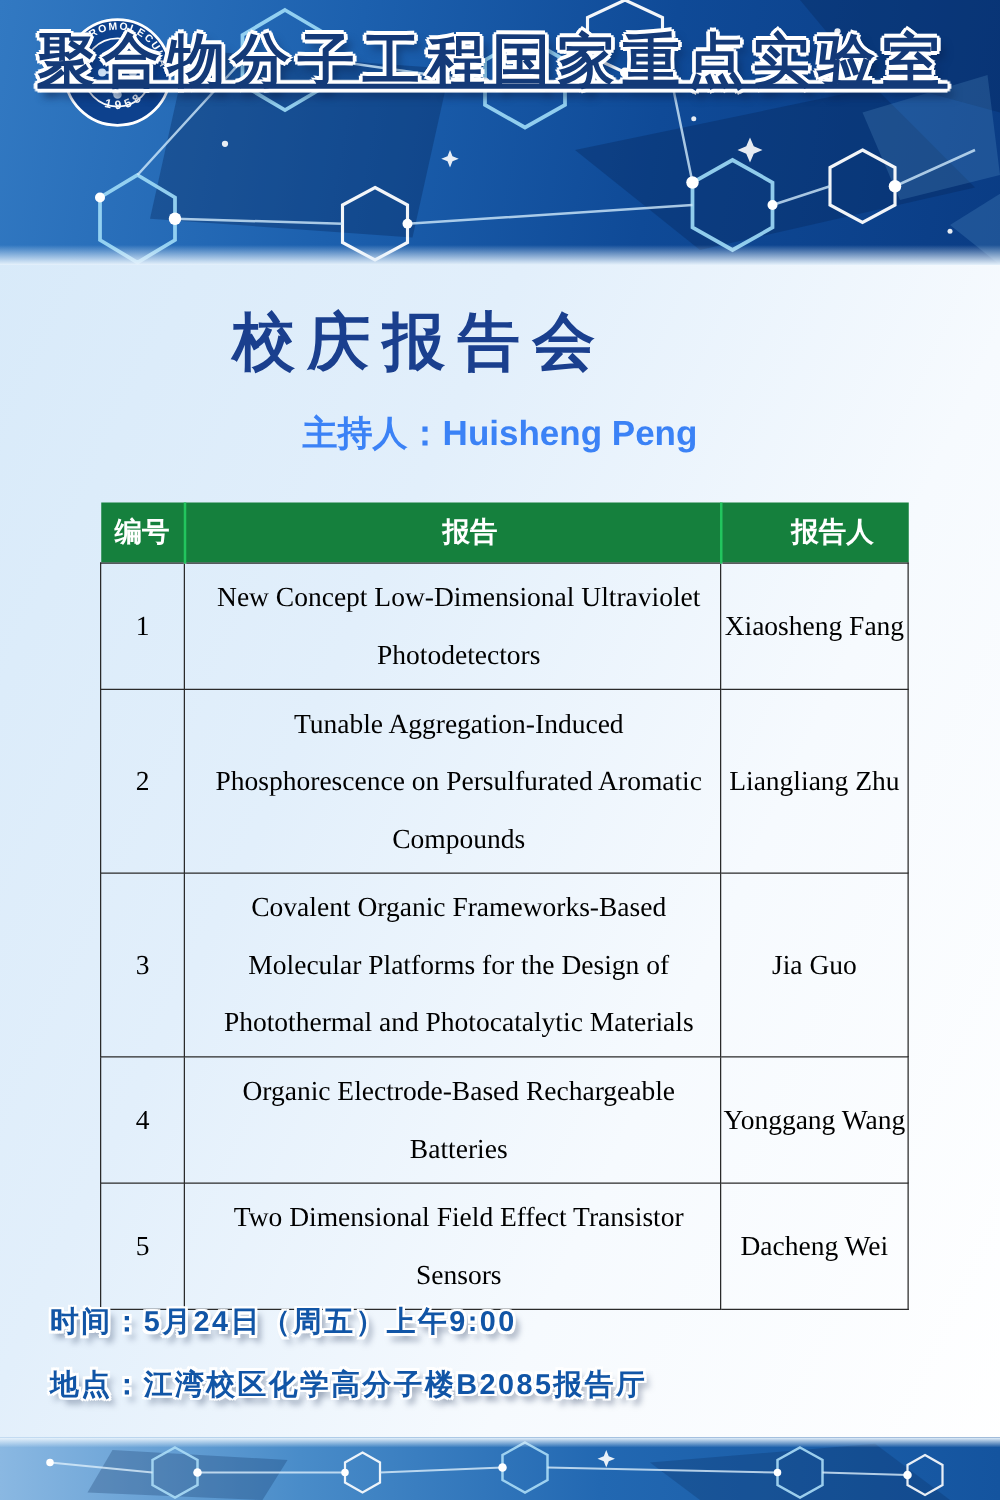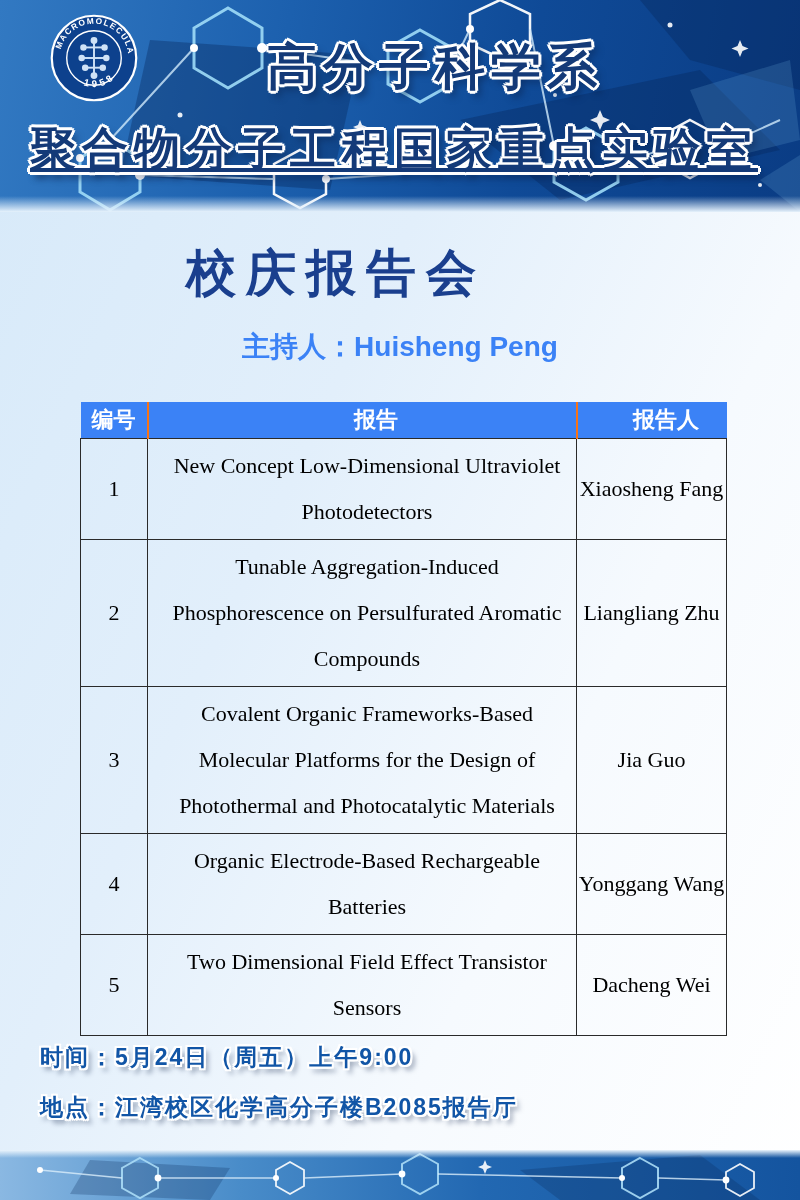--- a/index.html
+++ b/index.html
@@ -44,24 +44,24 @@
 
   
   table.schedule{
     position:absolute; top:402px; left:80px; width:646px;
     border-collapse:collapse; table-layout:fixed;
   }
   table.schedule col.c-no{ width:67px; }
   table.schedule col.c-title{ width:429px; }
   table.schedule col.c-speaker{ width:150px; }
   table.schedule thead th{
-    background:#3b82f6; color:#fff; font-family:"Liberation Sans",sans-serif;
-    font-size:22px; font-weight:bold; height:36px; border:none;
-  }
-  table.schedule thead th + th{ border-left:2px solid #f97316;padding-left:28px; }
+    background:#15803d; color:#fff; font-family:"Liberation Sans",sans-serif;
+    font-size:22px; font-weight:bold; height:48px; border:none;
+  }
+  table.schedule thead th + th{ border-left:2px solid #22c55e;padding-left:28px; }
   table.schedule tbody td{
     border:1px solid #2a2a2a; font-family:"Liberation Serif",serif;
     font-size:22px; color:#000; background:transparent;
   }
   td.no-cell, td.speaker-cell{ text-align:center; }
   td.title-cell{ text-align:center; padding:4px 10px 4px 20px; line-height:46px; }
   tr.r0{ height:98px; } tr.r1{ height:98px; } tr.r2{ height:140px; }
   tr.r3{ height:90px; }  tr.r4{ height:88px; }
 
   
@@ -168,21 +168,20 @@
         <circle cx="62" cy="38" r="2.6"></circle>
       <circle cx="36" cy="50" r="2.6"></circle>
         <circle cx="64" cy="50" r="2.6"></circle>
       <circle cx="40" cy="61" r="2.6"></circle>
         <circle cx="60" cy="61" r="2.6"></circle>
       <circle cx="50" cy="30" r="2.8"></circle>
         <circle cx="50" cy="70" r="2.8"></circle>
     </g>
   </svg>
 
-  <div class="hline hline1">高分子科学系</div>
   <div class="hline hline2">聚合物分子工程国家重点实验室</div>
 </div>
 
 <div class="main-title">校庆报告会</div>
 
 <div class="host-line">
   <span>主持人：</span><span>Huisheng Peng</span>
 </div>
 
 <table class="schedule">

